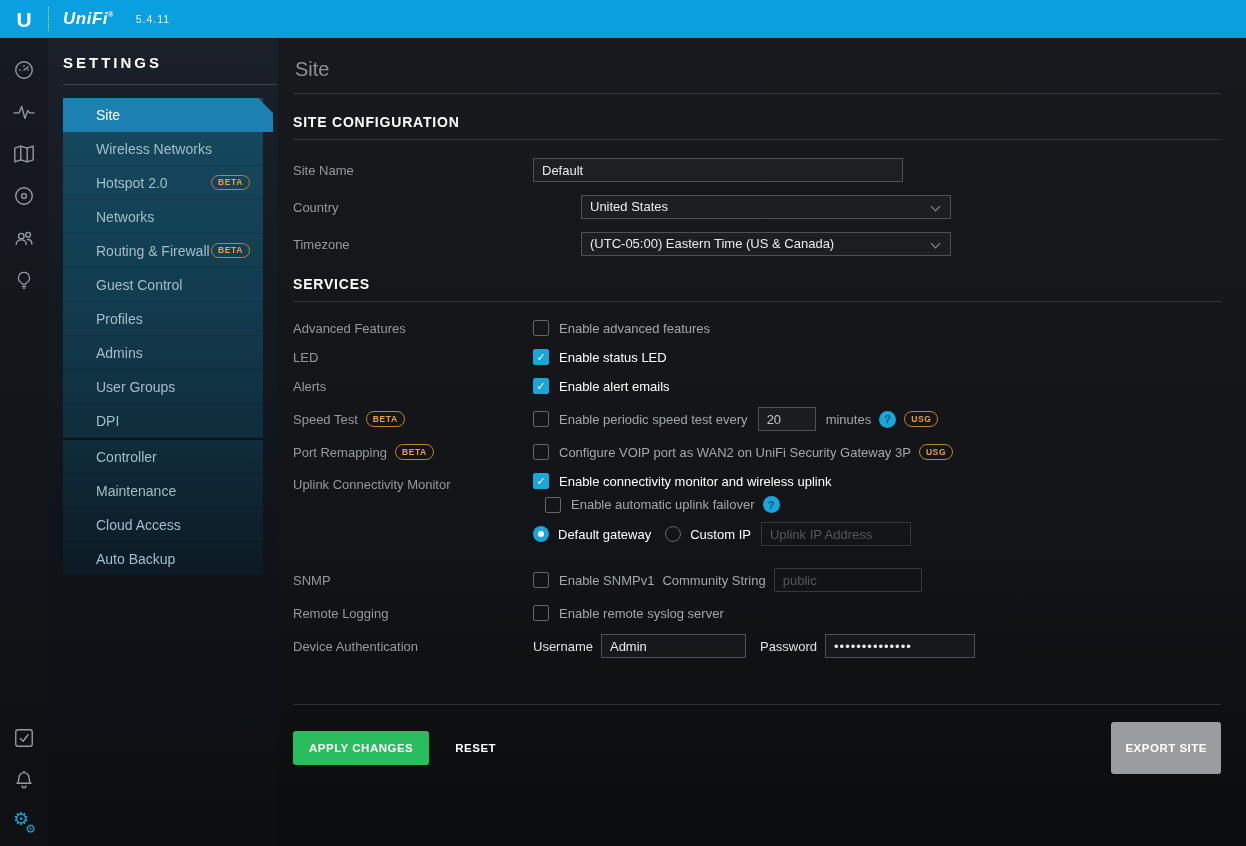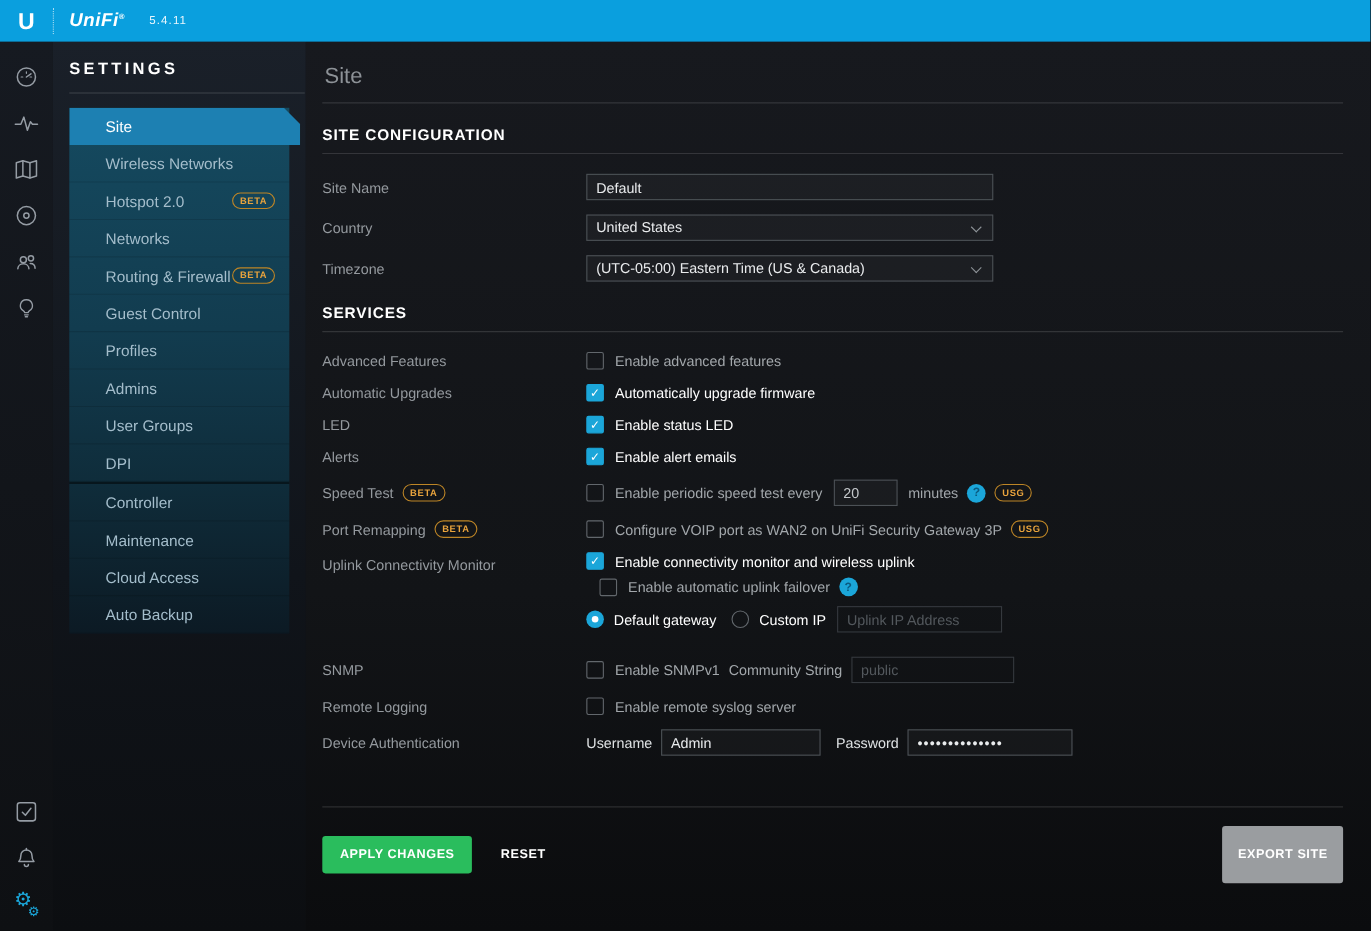--- a/index.html
+++ b/index.html
@@ -50,21 +50,21 @@
   .section-hr { border-top:1px solid rgba(255,255,255,.13); margin-top:9px; margin-bottom:18px; }
 
   .row { display:flex; align-items:center; margin-bottom:13px; }
   .flabel { width:240px; flex:none; font-size:13px; color:#94999e; display:flex; align-items:center; gap:8px; }
 
   .tinput { height:24px; background:rgba(255,255,255,.03); border:1px solid #4c5156;
     color:#e9ebed; font-size:13px; padding:0 8px; font-family:inherit; outline:none; }
   .w-main { width:370px; }
   .select { position:relative; width:370px; height:24px; background:rgba(255,255,255,.03);
     border:1px solid #4c5156; color:#e9ebed; font-size:13px; padding:0 24px 0 8px;
-    line-height:22px; cursor:pointer; white-space:nowrap; }
+    line-height:22px; cursor:pointer; white-space:nowrap;margin-left:48px; }
   .select .chev { position:absolute; right:11px; top:7px; width:7px; height:7px;
     border-right:1px solid #8d9297; border-bottom:1px solid #8d9297; transform:rotate(45deg); }
 
   .cb { width:16px; height:16px; flex:none; border:1px solid #62676c; border-radius:2px;
     margin-right:10px; cursor:pointer; }
   .cb.checked { background:#1ba6d9; border-color:#1ba6d9; display:flex; align-items:center; justify-content:center; }
   .cb.checked::after { content:"✓"; color:#fff; font-size:11px; font-weight:bold; }
   .cblabel { font-size:13px; color:#fff; }
   .cblabel.dim { color:#a2a7ab; }
 
@@ -260,25 +260,20 @@
 
     <div class="section-heading">SERVICES</div>
     <div class="section-hr"></div>
 
     <div class="row">
       <span class="flabel">Advanced Features</span>
       <span class="cb"></span>
       <span class="cblabel dim">Enable advanced features</span>
     </div>
 
-    <div class="row">
-      <span class="flabel">Automatic Upgrades</span>
-      <span class="cb checked"></span>
-      <span class="cblabel">Automatically upgrade firmware</span>
-    </div>
 
     <div class="row">
       <span class="flabel">LED</span>
       <span class="cb checked"></span>
       <span class="cblabel">Enable status LED</span>
     </div>
 
     <div class="row">
       <span class="flabel">Alerts</span>
       <span class="cb checked"></span>

